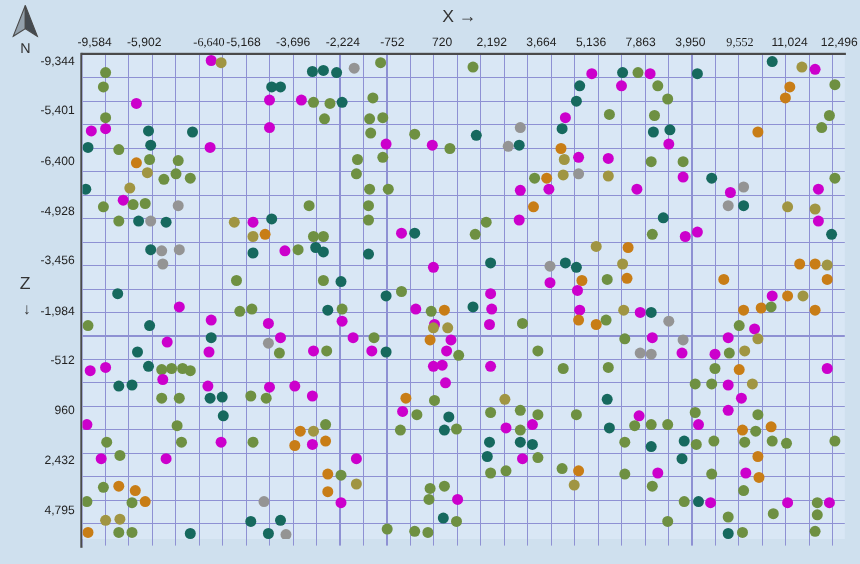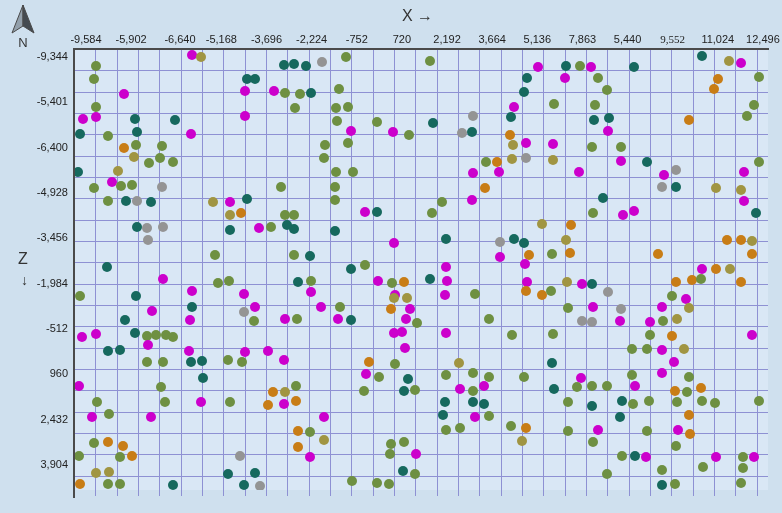--- a/index.html
+++ b/index.html
@@ -44,46 +44,46 @@
       <polygon points="15,1 26,29 15,22" fill="#444a50" stroke="#4a4a4a" stroke-width="1"></polygon>
     </svg>
     <span class="n-letter">N</span>
   </div>
 
   <div class="x-axis-label">X →</div>
 
   <div class="x-tick-row">
       <span class="xtick" style="left: 86px;">-9,584</span>
       <span class="xtick" style="left: 131.13px;">-5,902</span>
-      <span class="xtick" style="left: 180px;">-6,640</span>
+      <span class="xtick" style="left: 190px; font-family: Liberation Serif, serif;">-6,640</span>
       <span class="xtick" style="left: 221.39px;">-5,168</span>
       <span class="xtick" style="left: 266.52px;">-3,696</span>
       <span class="xtick" style="left: 311.65px;">-2,224</span>
       <span class="xtick" style="left: 356.78px;">-752</span>
       <span class="xtick" style="left: 401.91px;">720</span>
       <span class="xtick" style="left: 447.04px;">2,192</span>
       <span class="xtick" style="left: 492.17px;">3,664</span>
       <span class="xtick" style="left: 537.3px;">5,136</span>
       <span class="xtick" style="left: 582.43px;">7,863</span>
-      <span class="xtick" style="left: 627.56px;">5,440</span>
+      <span class="xtick" style="left: 627.56px;">3,950</span>
       <span class="xtick" style="left: 672.69px; font-family: Liberation Serif, serif;">9,552</span>
       <span class="xtick" style="left: 717.82px;">11,024</span>
       <span class="xtick" style="left: 762.95px;">12,496</span>
     </div>
   <div class="z-tick-col">
       <div class="ztick" style="top: 56px;">-9,344</div>
       <div class="ztick" style="top: 101.33px;">-5,401</div>
       <div class="ztick" style="top: 146.66px;">-6,400</div>
       <div class="ztick" style="top: 191.99px;">-4,928</div>
       <div class="ztick" style="top: 237.32px;">-3,456</div>
       <div class="ztick" style="top: 282.65px;">-1,984</div>
       <div class="ztick" style="top: 327.98px;">-512</div>
       <div class="ztick" style="top: 373.31px;">960</div>
       <div class="ztick" style="top: 418.64px;">2,432</div>
-      <div class="ztick" style="top: 463.97px;">3,904</div>
+      <div class="ztick" style="top: 463.97px;">4,795</div>
     </div>
 
   <div class="z-axis-label">Z</div>
   <div class="z-axis-arrow">↓</div>
 
   <div class="axis-top"></div>
   <div class="axis-left"></div>
 
   <div class="plot">
       <div class="dot" style="left: 16px; top: 11px; background: rgb(110, 144, 66);"></div>

